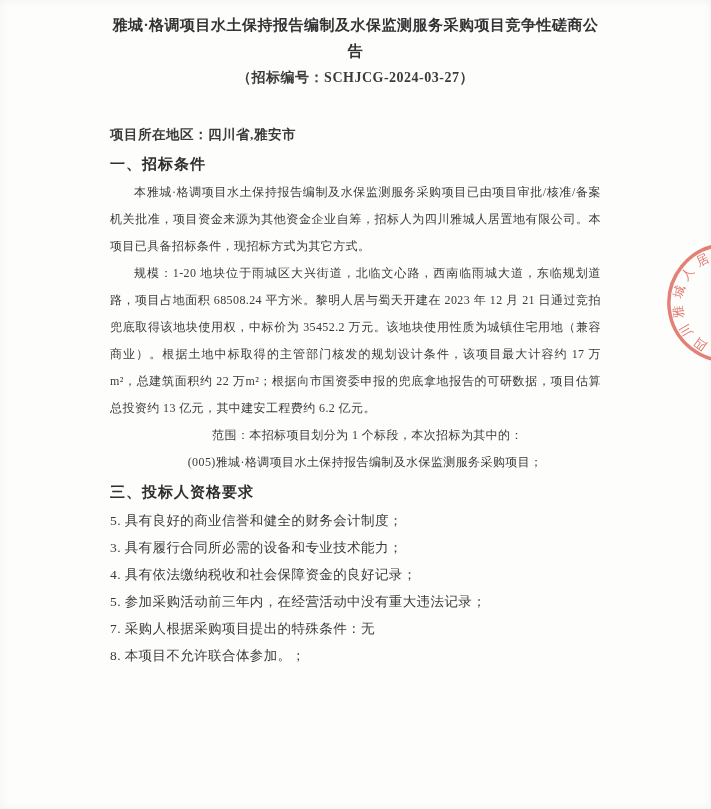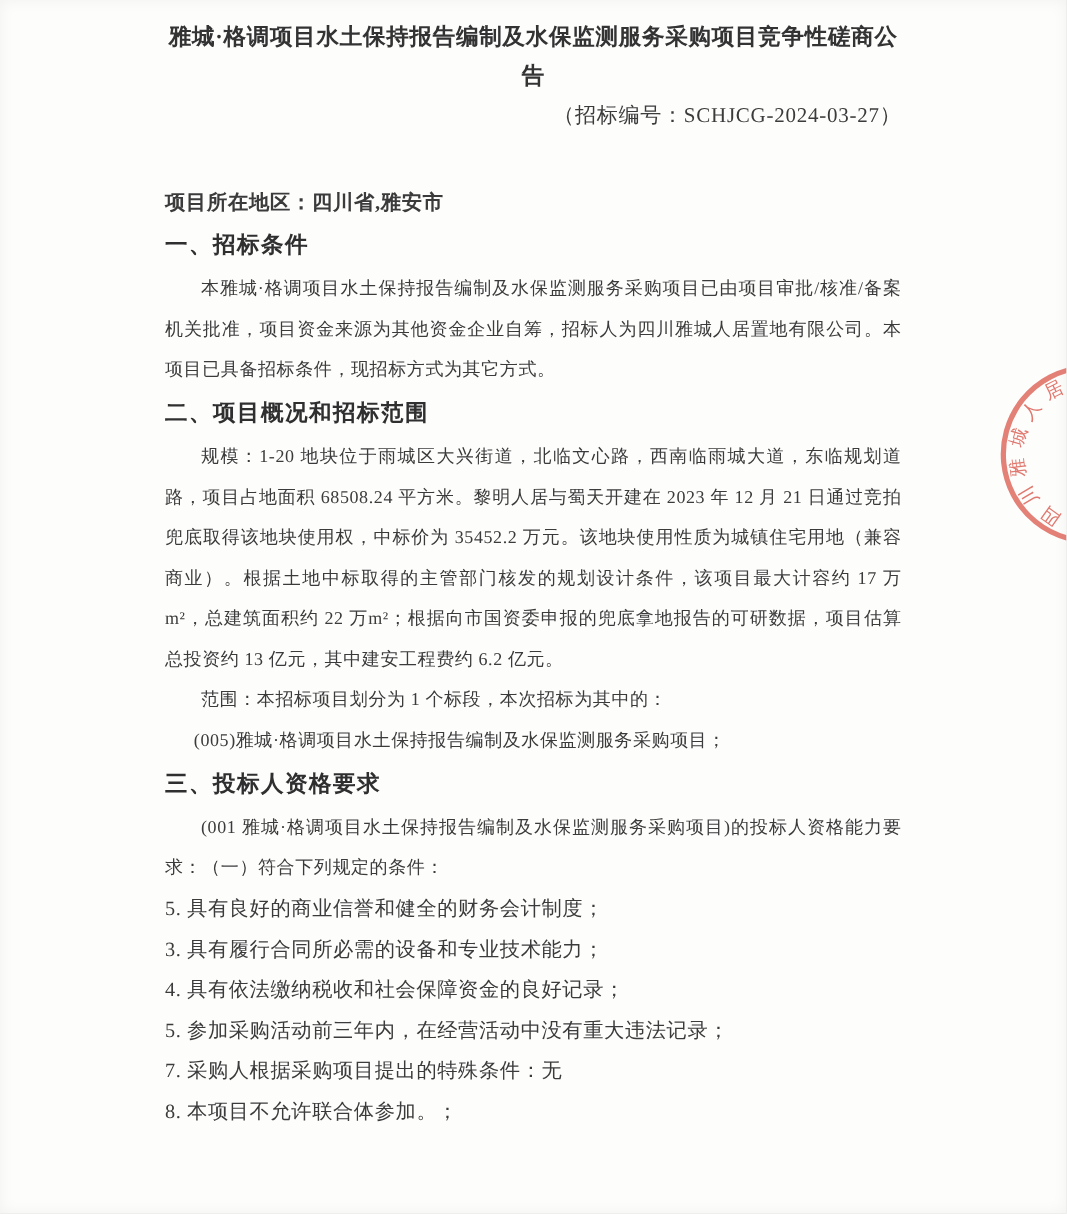--- a/index.html
+++ b/index.html
@@ -12,33 +12,33 @@
     color:#3b3b3b;
     font-family:"Liberation Serif","DejaVu Serif",serif;
     box-shadow: inset 0 0 10px rgba(0,0,0,0.05);
   }
   .content { padding:12px 110px 0 110px; }
   .title {
     font-size:15px; font-weight:700; text-align:center;
     line-height:26px; letter-spacing:0.5px; color:#333;
   }
   .subtitle {
-    font-size:14px; font-weight:400; text-align:right;
+    font-size:14px; font-weight:700; text-align:center;
     line-height:27px; letter-spacing:0.5px;
   }
   .location { margin:30px 0 0 0; font-size:13.5px; line-height:27px; letter-spacing:0.5px;font-weight:bold; }
   .sec-heading {
     font-size:15px; font-weight:700; color:#2f2f2f;
     line-height:27px; margin:3px 0 1px 0; letter-spacing:1px;font-family:Liberation Serif, serif;
   }
   .para {
     font-size:12px; line-height:27px; margin:0;
     text-align:justify; text-indent:2em; letter-spacing:0.4px;
   }
-  .nj { text-align:left; }
+  .nj { text-align:center; }
   .ind15 { text-indent:1.6em; }
   .item {
     font-size:13.5px; line-height:27px; margin:0;
     text-indent:0; letter-spacing:0.4px;
   }
   .seal {
     position:absolute; left:650px; top:228px;
     transform:rotate(-6deg);
   }
 </style>
@@ -49,27 +49,25 @@
   <div class="content">
 
     <div class="title">雅城·格调项目水土保持报告编制及水保监测服务采购项目竞争性磋商公告</div>
     <div class="subtitle">（招标编号：SCHJCG-2024-03-27）</div>
 
     <p class="location">项目所在地区：四川省,雅安市</p>
 
     <div class="sec-heading">一、招标条件</div>
     <p class="para">本雅城·格调项目水土保持报告编制及水保监测服务采购项目已由项目审批/核准/备案机关批准，项目资金来源为其他资金企业自筹，招标人为四川雅城人居置地有限公司。本项目已具备招标条件，现招标方式为其它方式。</p>
 
-    <div class="sec-heading">二、项目概况和招标范围</div>
     <p class="para">规模：1-20 地块位于雨城区大兴街道，北临文心路，西南临雨城大道，东临规划道路，项目占地面积 68508.24 平方米。黎明人居与蜀天开建在 2023 年 12 月 21 日通过竞拍兜底取得该地块使用权，中标价为 35452.2 万元。该地块使用性质为城镇住宅用地（兼容商业）。根据土地中标取得的主管部门核发的规划设计条件，该项目最大计容约 17 万m²，总建筑面积约 22 万m²；根据向市国资委申报的兜底拿地报告的可研数据，项目估算总投资约 13 亿元，其中建安工程费约 6.2 亿元。</p>
     <p class="para nj">范围：本招标项目划分为 1 个标段，本次招标为其中的：</p>
     <p class="para nj ind15">(005)雅城·格调项目水土保持报告编制及水保监测服务采购项目；</p>
 
     <div class="sec-heading">三、投标人资格要求</div>
-    <p class="para">(001 雅城·格调项目水土保持报告编制及水保监测服务采购项目)的投标人资格能力要求：（一）符合下列规定的条件：</p>
 
     <p class="item">5. 具有良好的商业信誉和健全的财务会计制度；</p>
     <p class="item">3. 具有履行合同所必需的设备和专业技术能力；</p>
     <p class="item">4. 具有依法缴纳税收和社会保障资金的良好记录；</p>
     <p class="item">5. 参加采购活动前三年内，在经营活动中没有重大违法记录；</p>
     <p class="item">7. 采购人根据采购项目提出的特殊条件：无</p>
     <p class="item">8. 本项目不允许联合体参加。；</p>
 
   </div>
 

